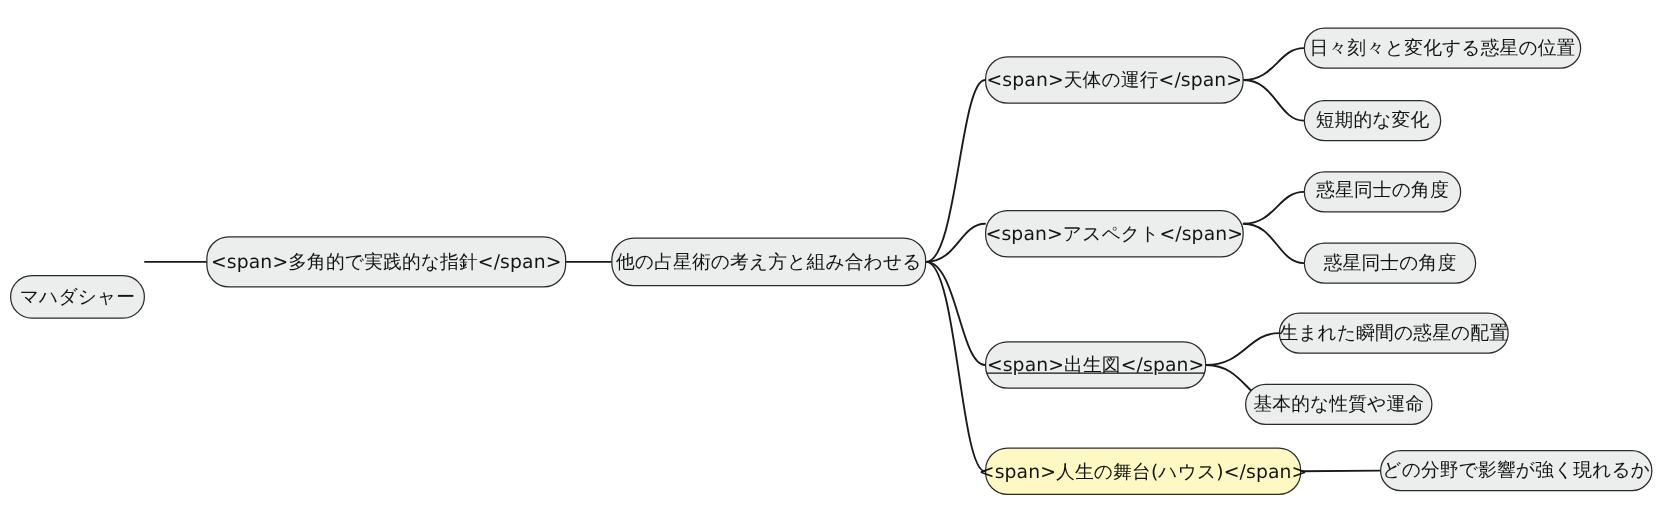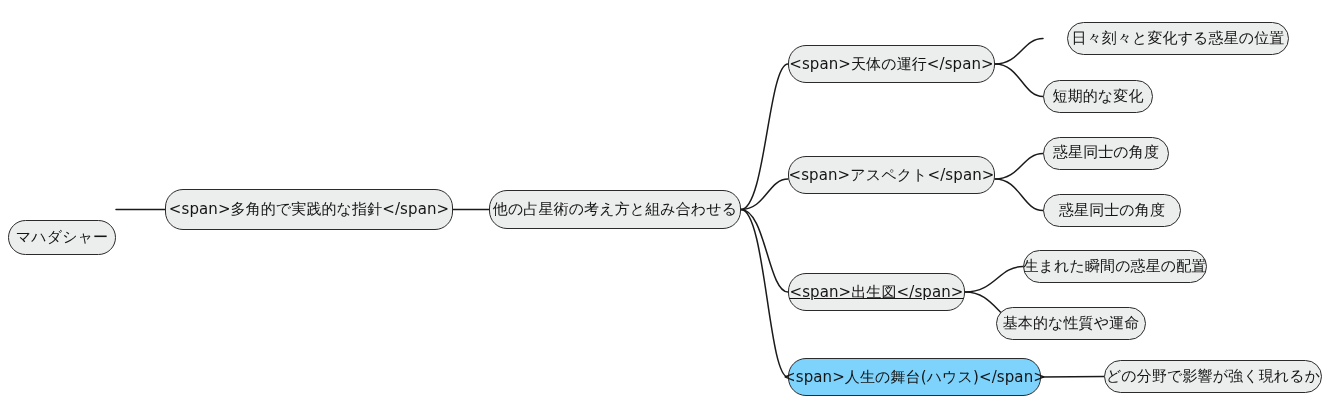--- a/index.html
+++ b/index.html
@@ -81,29 +81,29 @@
   </div>
 
   <div class="node" id="node-n2" style="left: 489px; top: 190px; width: 252px; height: 39px; border-radius: 18px; background: rgb(236, 237, 237); border-color: rgb(43, 43, 43);">
     <span class="node-label">他の占星術の考え方と組み合わせる</span>
   </div>
 
   <div class="node" id="node-b1" style="left: 788px; top: 45px; width: 207px; height: 38px; border-radius: 18px; background: rgb(236, 237, 237); border-color: rgb(43, 43, 43);">
     <span class="node-label">&lt;span&gt;天体の運行&lt;/span&gt;</span>
   </div>
 
-  <div class="node" id="node-b1l1" style="left: 1043px; top: 22px; width: 222px; height: 33px; border-radius: 16.5px; background: rgb(236, 237, 237); border-color: rgb(43, 43, 43); margin-left: 24px;">
+  <div class="node" id="node-b1l1" style="left: 1043px; top: 22px; width: 222px; height: 33px; border-radius: 16.5px; background: rgb(236, 237, 237); border-color: rgb(43, 43, 43);">
     <span class="node-label">日々刻々と変化する惑星の位置</span>
   </div>
 
   <div class="node" id="node-b1l2" style="left: 1043px; top: 80px; width: 110px; height: 33px; border-radius: 16.5px; background: rgb(236, 237, 237); border-color: rgb(43, 43, 43); text-align: center;">
     <span class="node-label">短期的な変化</span>
   </div>
 
-  <div class="node" id="node-b2" style="left: 788px; top: 156px; width: 207px; height: 38px; border-radius: 18px; background: rgb(236, 237, 237); border-color: rgb(43, 43, 43); justify-content: center;">
+  <div class="node" id="node-b2" style="left: 788px; top: 168px; width: 207px; height: 38px; border-radius: 18px; background: rgb(236, 237, 237); border-color: rgb(43, 43, 43); justify-content: center;">
     <span class="node-label">&lt;span&gt;アスペクト&lt;/span&gt;</span>
   </div>
 
   <div class="node" id="node-b2l1" style="left: 1043px; top: 137px; width: 126px; height: 33px; border-radius: 16.5px; background: rgb(236, 237, 237); border-color: rgb(43, 43, 43); font-family: Liberation Mono, monospace;">
     <span class="node-label">惑星同士の角度</span>
   </div>
 
   <div class="node" id="node-b2l2" style="left: 1043px; top: 194px; width: 138px; height: 33px; border-radius: 16.5px; background: rgb(236, 237, 237); border-color: rgb(43, 43, 43);">
     <span class="node-label">惑星同士の角度</span>
   </div>
@@ -113,21 +113,21 @@
   </div>
 
   <div class="node" id="node-b3l1" style="left: 1023px; top: 250px; width: 184px; height: 33px; border-radius: 16.5px; background: rgb(236, 237, 237); border-color: rgb(43, 43, 43);">
     <span class="node-label">生まれた瞬間の惑星の配置</span>
   </div>
 
   <div class="node" id="node-b3l2" style="left: 996px; top: 307px; width: 150px; height: 33px; border-radius: 16.5px; background: rgb(236, 237, 237); border-color: rgb(43, 43, 43);">
     <span class="node-label">基本的な性質や運命</span>
   </div>
 
-  <div class="node" id="node-b4" style="left: 788px; top: 358px; width: 253px; height: 38px; border-radius: 18px; background: #7dd3fc; border-color: rgb(43, 43, 43);">
+  <div class="node" id="node-b4" style="left: 788px; top: 358px; width: 253px; height: 38px; border-radius: 18px; background: #fef9c3; border-color: rgb(43, 43, 43);">
     <span class="node-label">&lt;span&gt;人生の舞台(ハウス)&lt;/span&gt;</span>
   </div>
 
   <div class="node" id="node-b4l1" style="left: 1104px; top: 360px; width: 218px; height: 33px; border-radius: 16.5px; background: rgb(236, 237, 237); border-color: rgb(43, 43, 43);">
     <span class="node-label">どの分野で影響が強く現れるか</span>
   </div>
 
 </div>
 
 </body></html>

